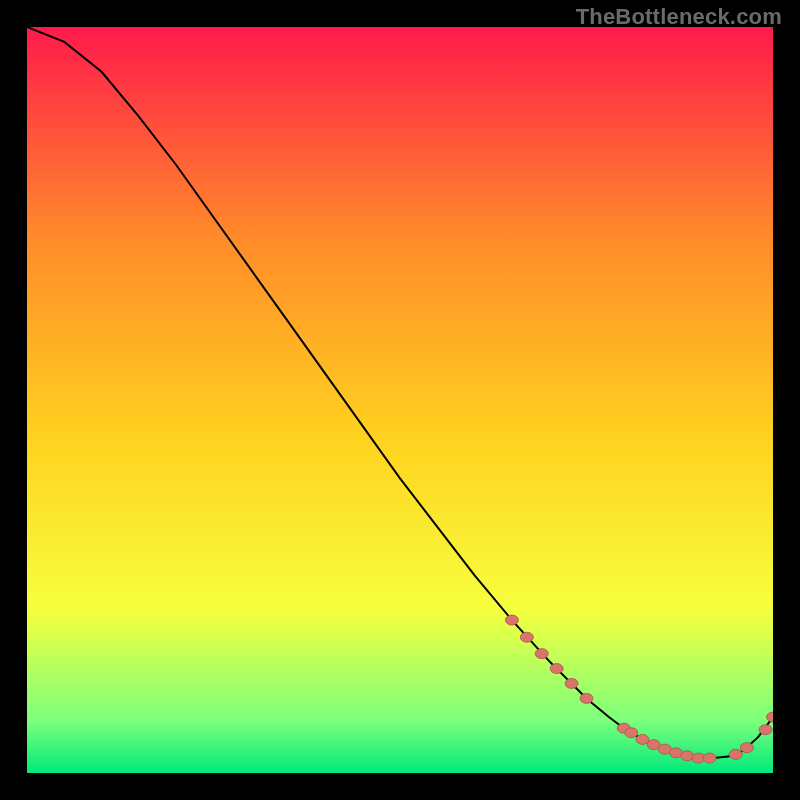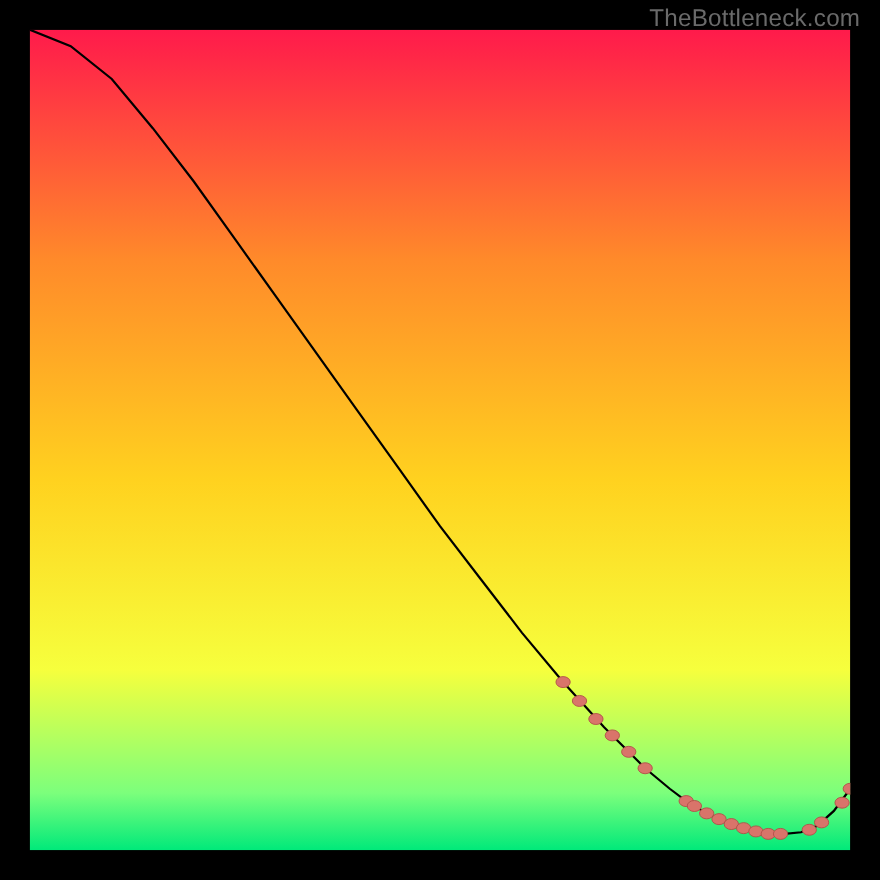--- a/index.html
+++ b/index.html
@@ -16,21 +16,21 @@
     width: 800px;
     height: 800px;
     background: #000;
   }
   .watermark {
     position: absolute;
     top: 4px;
     right: 18px;
     color: #6a6a6a;
     font-size: 22px;
-    font-weight: 400;
+    font-weight: 700;
     letter-spacing: 0.2px;
     user-select: none;
     text-align: center;
   }
   .plot {
     position: absolute;
     left: 27px;
     top: 27px;
     width: 746px;
     height: 746px;

